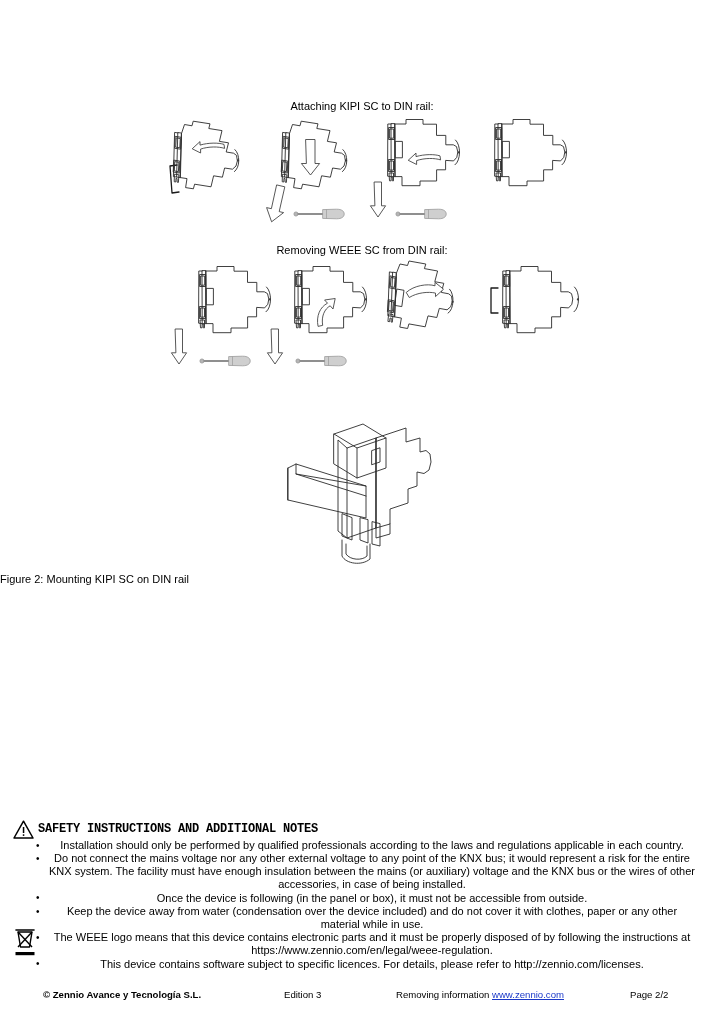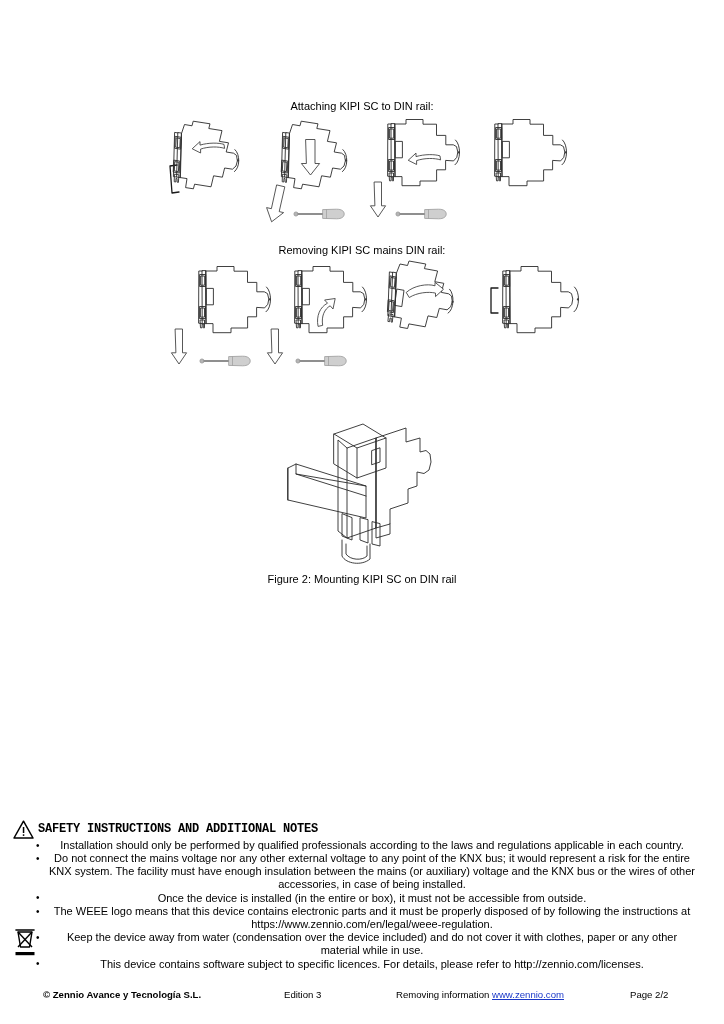--- a/index.html
+++ b/index.html
@@ -25,21 +25,21 @@
   
   .caption {
     position: absolute;
     font-size: 11px;
     line-height: 14px;
     color: #000;
     white-space: nowrap;
   }
   #cap-attach { left: 0; top: 99px; width: 724px; text-align: center; }
   #cap-remove { left: 0; top: 243px; width: 724px; text-align: center; }
-  #cap-figure { left: 0; top: 572px; width: 724px; text-align: center; }
+  #cap-figure { left: 0; top: 572px; width: 724px; text-align: left; }
 
   
   .row-attach {
     position: absolute;
     left: 150px; top: 116px;
     width: 430px; height: 124px;
   }
   .row-remove {
     position: absolute;
     left: 150px; top: 259px;
@@ -225,21 +225,21 @@
         <path d="M345.8 43.5 L351.5 43.5 L351.5 55.5 L345.8 55.5 Z" stroke="#2b2b2b"></path>
         <path d="M346.8 45 L350.5 45 L350.5 54.1 L346.8 54.1 Z" stroke="#2b2b2b"></path>
         <path d="M346.4 57 L350.5 57 L350.5 64.8 L349.3 64.8 L349.3 61 L348.1 61 L348.1 64.8 L346.9 64.8 Z" stroke="#2b2b2b"></path>
         <path d="M352.6 25.4 L359.4 25.4 L359.4 41.8 L352.6 41.8 Z" stroke="#2b2b2b"></path>
         <path d="M412.5 24 C418 28.8 418 44.6 412 48.8" stroke="#2b2b2b"></path>
         <circle cx="415.9" cy="36.4" r="1.1" fill="#3a3a3a" stroke="none"></circle>
       </g>
     </svg>
   </div>
 
-  <div class="caption" id="cap-remove">Removing KIPI SC mains DIN rail:</div>
+  <div class="caption" id="cap-remove">Removing WEEE SC from DIN rail:</div>
 
   <div class="row-remove">
     <svg width="430" height="128" viewBox="0 0 430 128" xmlns="http://www.w3.org/2000/svg" fill="none" stroke="#3a3a3a" stroke-width="0.9" stroke-linejoin="round" stroke-linecap="round">
 
       <g>
         <path d="M56 12 L67 12 L67 7.5 L84 7.5 L84 12.2 L97.5 12.2 L97.5 23.4 L106.8 23.4
                  L106.8 32.8 L114.3 32.8 L117.5 34.6 L118.8 40 L117.8 45.3 L114.6 48.9 L106.6 48.4
                  L106.6 57.8 L97.6 57.8 L97.6 69 L81 69 L81 73.7 L63 73.7 L63 64.6 L56.2 64.6 Z" stroke="#2b2b2b"></path>
         <path d="M56 12 L56.2 64.6 L52.2 64.6 L52 12 Z" stroke="#2b2b2b"></path>
         <path d="M52 12 L48.8 12 L48.6 64.2 L52.2 64.6" stroke="#2b2b2b"></path>
@@ -379,23 +379,23 @@
       <path d="M3 2 L21 2" stroke="#000000" stroke-width="1.6" stroke-linecap="round"></path>
       <path d="M5 4 L19 4 L16.5 19 L7.5 19 Z" fill="none" stroke="#000000" stroke-width="1.4" stroke-linejoin="round"></path>
       <path d="M5 4 L19 19" stroke="#000000" stroke-width="1.4"></path>
       <path d="M19 4 L5 19" stroke="#000000" stroke-width="1.4"></path>
       <rect x="2.5" y="24" width="19" height="3.2" fill="#000000"></rect>
     </svg>
 
     <ul class="safety-list">
       <li>Installation should only be performed by qualified professionals according to the laws and regulations applicable in each country.</li>
       <li>Do not connect the mains voltage nor any other external voltage to any point of the KNX bus; it would represent a risk for the entire KNX system. The facility must have enough insulation between the mains (or auxiliary) voltage and the KNX bus or the wires of other accessories, in case of being installed.</li>
-      <li>Once the device is installed (in the entire or box), it must not be accessible from outside.</li>
+      <li>Once the device is following (in the panel or box), it must not be accessible from outside.</li>
+      <li>Keep the device away from water (condensation over the device included) and do not cover it with clothes, paper or any other material while in use.</li>
       <li>The WEEE logo means that this device contains electronic parts and it must be properly disposed of by following the instructions at https://www.zennio.com/en/legal/weee-regulation.</li>
-      <li>Keep the device away from water (condensation over the device included) and do not cover it with clothes, paper or any other material while in use.</li>
       <li>This device contains software subject to specific licences. For details, please refer to http://zennio.com/licenses.</li>
     </ul>
   </div>
 
   <div class="footer">
     <span class="f-copy">© Zennio Avance y Tecnología S.L.</span>
     <span class="f-ed">Edition 3</span>
     <span class="f-info"><span>Removing information</span>&nbsp;<a class="flink" href="#">www.zennio.com</a></span>
     <span class="f-page">Page 2/2</span>
   </div>

